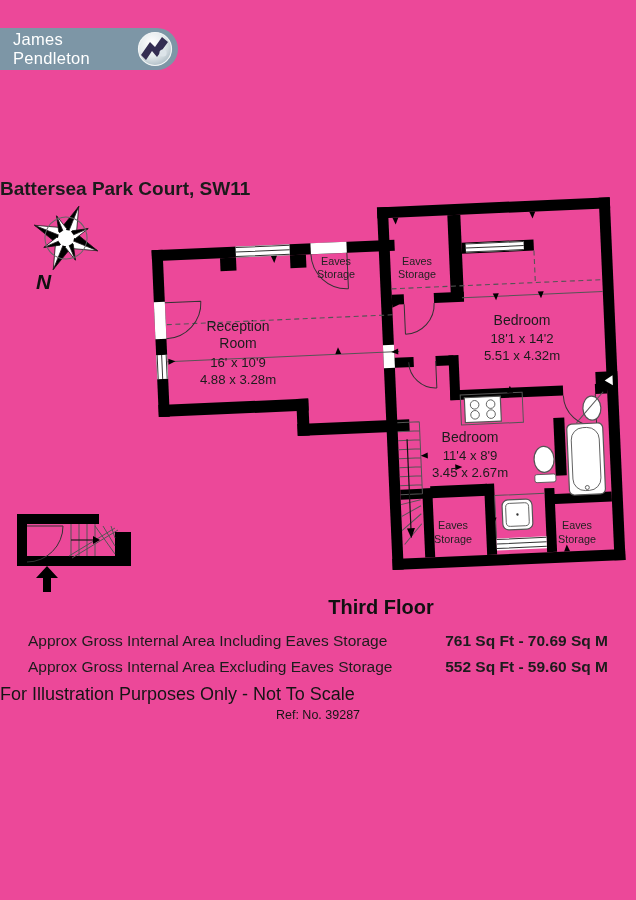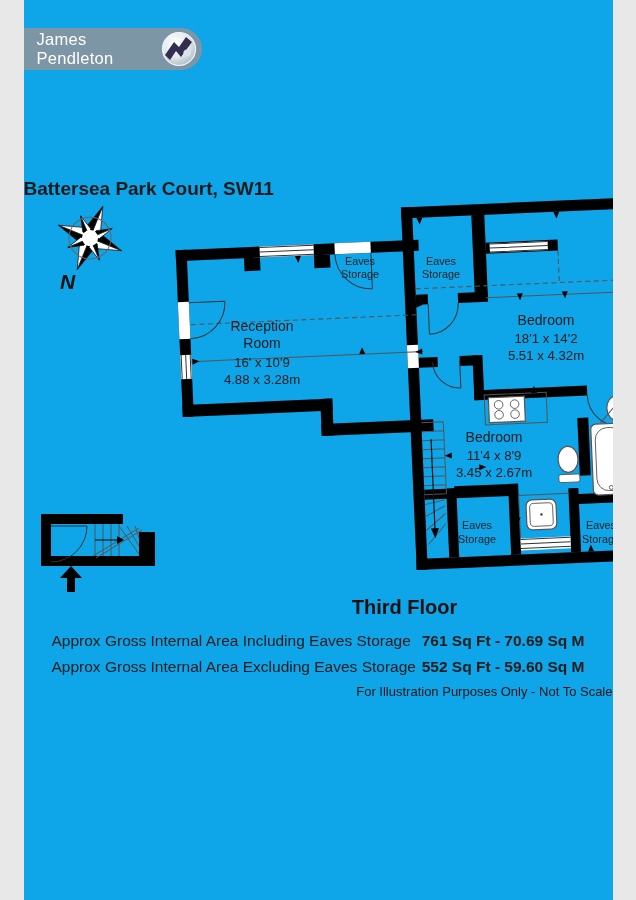--- a/index.html
+++ b/index.html
@@ -1,16 +1,16 @@
 <!DOCTYPE html>
 <html><head>
 <meta charset="utf-8">
 <style>
   html,body{margin:0;padding:0;background:#e8e8e8}
-  .page{position:relative;width:589px;height:900px;background:#0ea5e9;
+  .page{position:relative;width:636px;height:900px;background:#ec4899;
         font-family:"Liberation Sans",sans-serif;overflow:hidden;margin:0 auto}
 
   
   .logo{position:absolute;left:0;top:28px;width:178px;height:42px;background:#7d96a6;
         border-radius:0 21px 21px 0;display:flex;align-items:center}
   .logo-text{color:#fff;font-size:16.5px;margin-left:13px;letter-spacing:.3px;flex:1;font-weight:400}
   .sphere{margin-right:4px;flex:0 0 auto}
 
   .title{position:absolute;top:178px;left:0;width:100%;text-align:left;
          font-size:19px;font-weight:bold;color:#1b1b1b}
@@ -23,21 +23,21 @@
 
   .entrance-label{position:absolute;left:10px;top:589px;width:130px;text-align:center;
                   font-weight:bold;font-size:14.5px;line-height:18px;color:#111}
   .floor-label{position:absolute;left:306px;top:596px;width:150px;text-align:center;
                font-weight:bold;font-size:20px;color:#111}
 
   .area-row{position:absolute;left:28px;right:28px;display:flex;justify-content:space-between;
             align-items:baseline;font-size:15.5px;color:#1c1c1c}
   .area-row .val{font-weight:bold;white-space:nowrap}
   .row1{top:632px}.row2{top:658px}
-  .disclaimer{position:absolute;top:684px;width:100%;text-align:right;font-size:13px;color:#151515}
+  .disclaimer{position:absolute;top:684px;width:100%;text-align:left;font-size:18px;color:#151515}
   .refno{position:absolute;top:708px;width:100%;text-align:center;font-size:12.5px;color:#151515}
 
   
   svg text{font-family:"Liberation Sans",sans-serif}
   .rn{font-size:14px;fill:#1c1c1c;text-anchor:middle}
   .rd{font-size:13.2px;fill:#1c1c1c;text-anchor:middle}
   .el{font-size:10.8px;fill:#222;text-anchor:middle}
   .wl{fill:#000}
   .wh{fill:#fff}
   .ln{stroke:#555;stroke-width:1;fill:none}
@@ -271,14 +271,15 @@
   <div class="area-row row1">
     <span>Approx Gross Internal Area Including Eaves Storage</span>
     <span class="val">761 Sq Ft - 70.69 Sq M</span>
   </div>
   <div class="area-row row2">
     <span>Approx Gross Internal Area Excluding Eaves Storage</span>
     <span class="val">552 Sq Ft - 59.60 Sq M</span>
   </div>
 
   <div class="disclaimer">For Illustration Purposes Only - Not To Scale</div>
+  <div class="refno">Ref: No. 39287</div>
 
 </div>
 
 </body></html>

